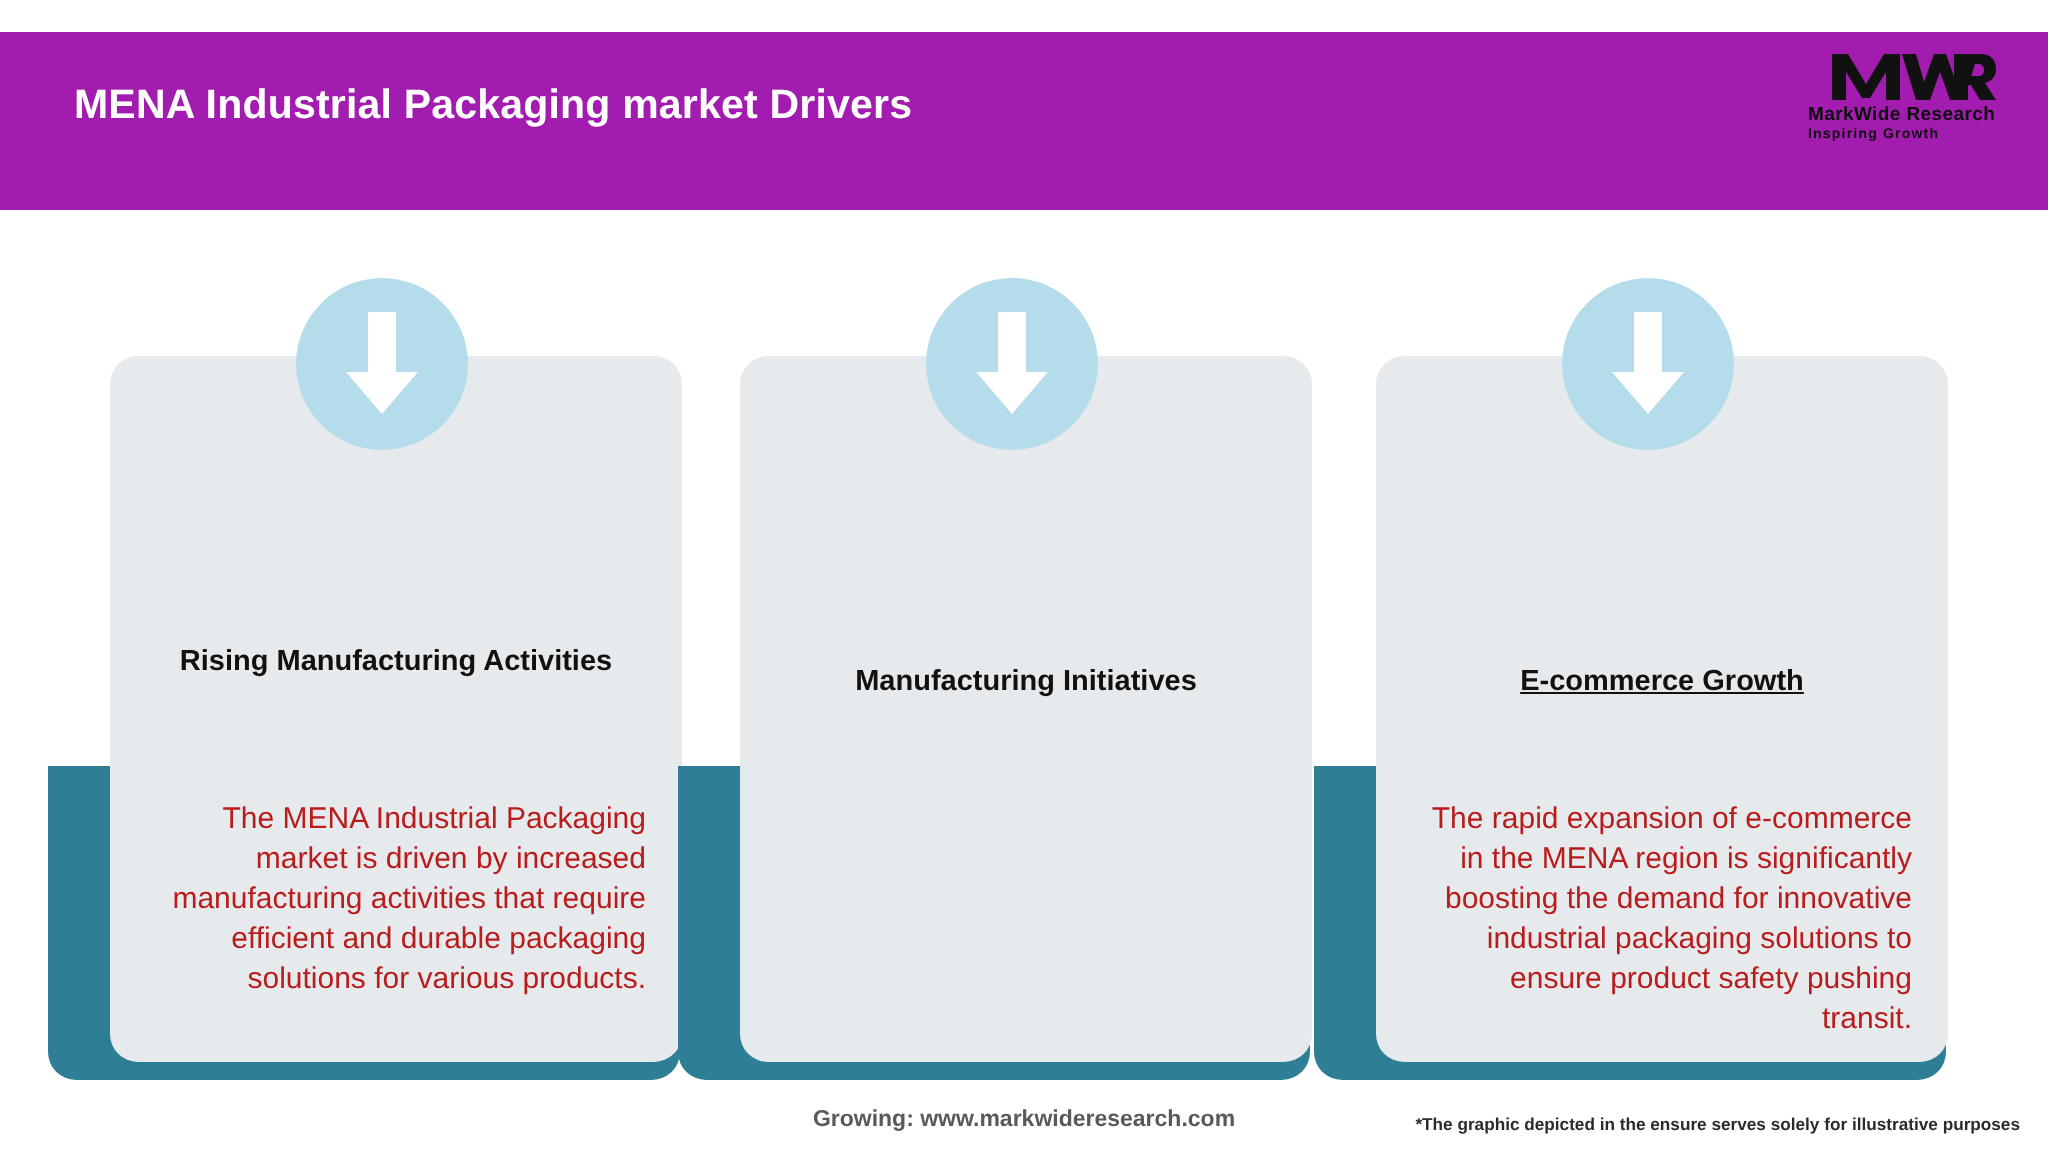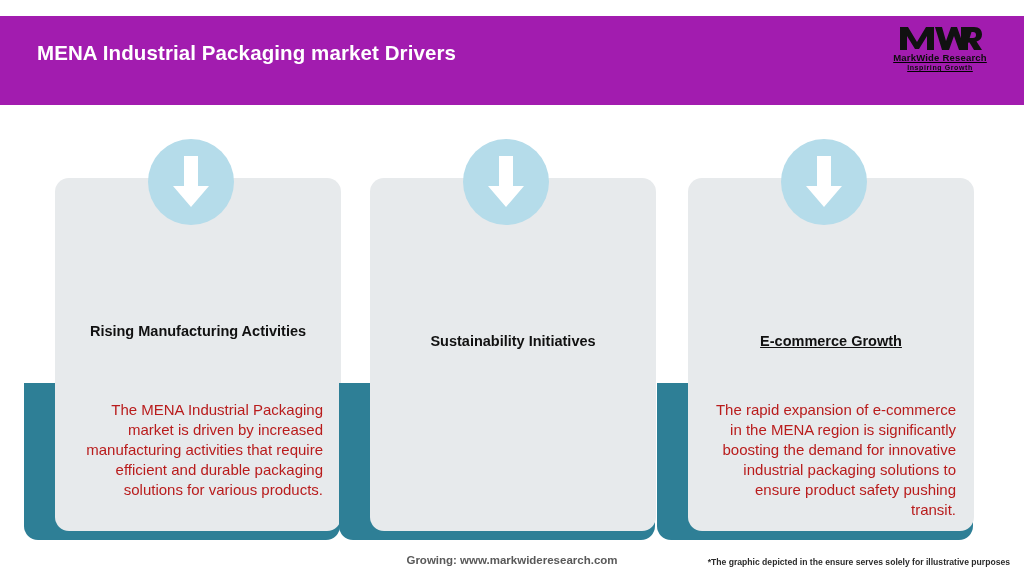--- a/index.html
+++ b/index.html
@@ -32,26 +32,24 @@
     font-size: 20.5px;
     font-weight: bold;
     color: #ffffff;
     letter-spacing: 0.1px;
     white-space: nowrap;
   }
 
   
   .logo {
     position: absolute;
-    right: 32px;
+    right: 16px;
     top: 8px;
     width: 104px;
     height: 52px;
-    text-align: center;
-    text-decoration: underline;
   }
   .logo-mark {
     display: block;
     margin: 0 auto;
     width: 84px;
     height: 28px;
   }
   .logo-name {
     display: block;
     font-size: 9.5px;
@@ -182,21 +180,21 @@
     <div class="badge" style="left:124px; top:39px;">
       <svg width="40" height="52" viewBox="0 0 40 52">
         <path d="M13 0 L27 0 L27 30 L38 30 L20 51 L2 30 L13 30 Z" fill="#ffffff"></path>
       </svg>
     </div>
   </div>
 
   <div class="card-wrap" style="left:339px; width:330px;">
     <div class="accent" style="left:0px; top:283px; width:316px; height:157px;"></div>
     <div class="card" style="left:31px; top:78px; width:286px; height:353px;">
-      <div class="card-title" style="top:152px;">Sustainability Initiatives</div>
+      <div class="card-title" style="top:152px;">Manufacturing Initiatives</div>
     </div>
     <div class="badge" style="left:124px; top:39px;">
       <svg width="40" height="52" viewBox="0 0 40 52">
         <path d="M13 0 L27 0 L27 30 L38 30 L20 51 L2 30 L13 30 Z" fill="#ffffff"></path>
       </svg>
     </div>
   </div>
 
   <div class="card-wrap" style="left:657px; width:340px;">
     <div class="accent" style="left:0px; top:283px; width:316px; height:157px;"></div>

